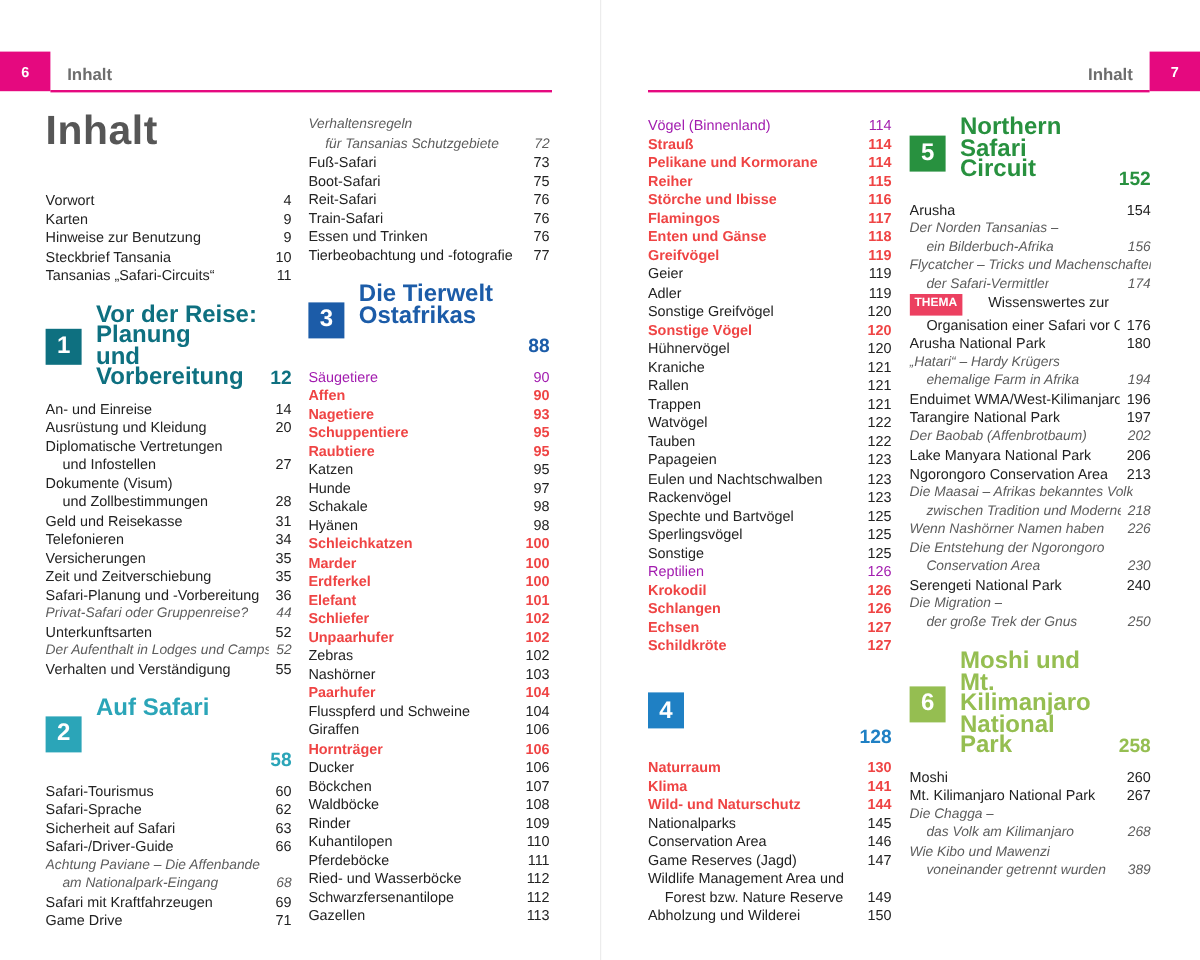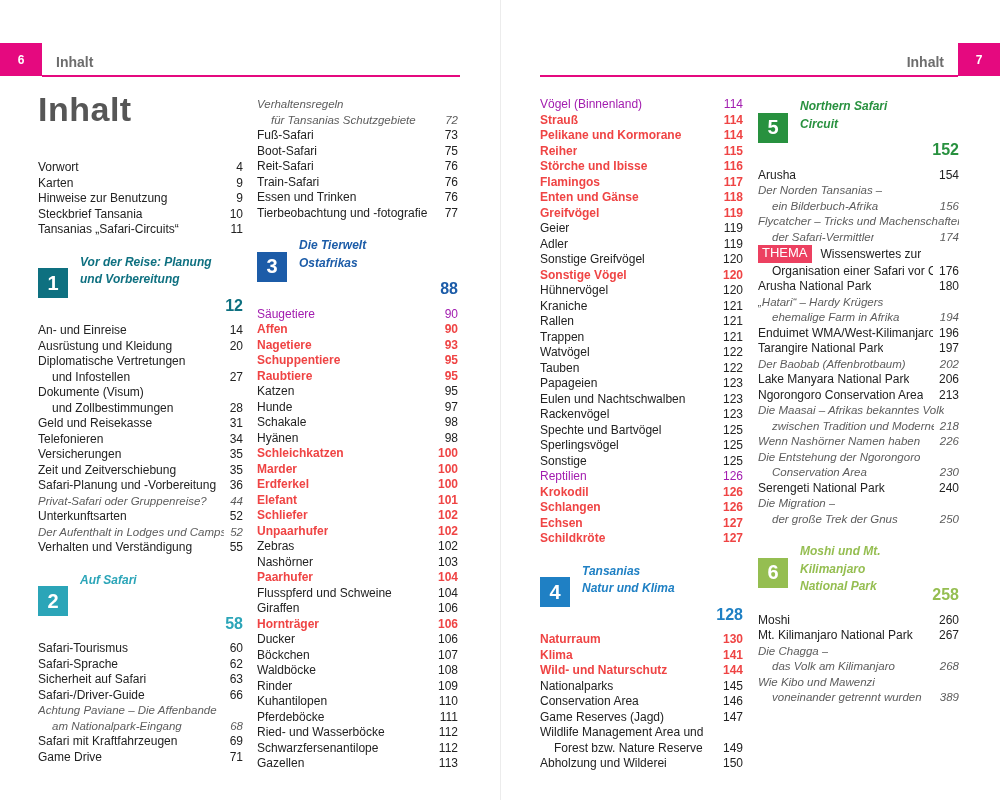--- a/index.html
+++ b/index.html
@@ -45,26 +45,26 @@
   .row.italic { font-style:italic; color:#5c5c5c; font-size:11.5px; }
   .row.ghead { font-weight:normal; color:#a21caf; }
   .pg { margin-left:6px; flex-shrink:0; }
 
   .sec { display:flex; margin:16px 0 10px 0; color:var(--c); }
   .secnum {
     width:30px; min-width:30px; height:30px; background:var(--c);
     color:#fff; font-size:20px; font-weight:bold;
     display:flex; align-items:center; justify-content:center; align-self:center;
   }
-  .sectitle { font-size:12px; line-height:17.5px; font-weight:bold; margin-left:12px;font-style:italic; }
+  .sectitle { font-size:20px; line-height:17.5px; font-weight:bold; margin-left:12px; }
   .secpage { margin-left:auto; font-size:16px; font-weight:bold; align-self:flex-end; padding-left:6px;margin-top:44px; }
 
   .badge {
     display:inline-block; background:#EC4060; color:#fff;
-    font-size:13px; font-weight:normal; padding:1px 4px 2px 4px; margin-right:9px;
+    font-size:10px; font-weight:bold; padding:1px 4px 2px 4px; margin-right:22px;
     font-style:normal; position:relative; top:-1px;
   }
 </style>
 </head>
 <body>
 
 <div class="fold"></div>
 
 <div class="tab tab-left" style="background: rgb(229, 9, 127);">6</div>
 <div class="runhead runhead-left">Inhalt</div>
@@ -467,21 +467,20 @@
     <div class="row bold">
       <span class="lbl">Echsen</span>
       <span class="pg">127</span>
     </div>
     <div class="row bold">
       <span class="lbl">Schildkröte</span>
       <span class="pg">127</span>
     </div>
     <div class="sec" style="--c: #1F80C4;">
       <span class="secnum">4</span>
-      <span class="sectitle">Tansanias<br>Natur und Klima</span>
       <span class="secpage">128</span>
     </div>
     <div class="row bold">
       <span class="lbl">Naturraum</span>
       <span class="pg">130</span>
     </div>
     <div class="row bold">
       <span class="lbl">Klima</span>
       <span class="pg">141</span>
     </div>

